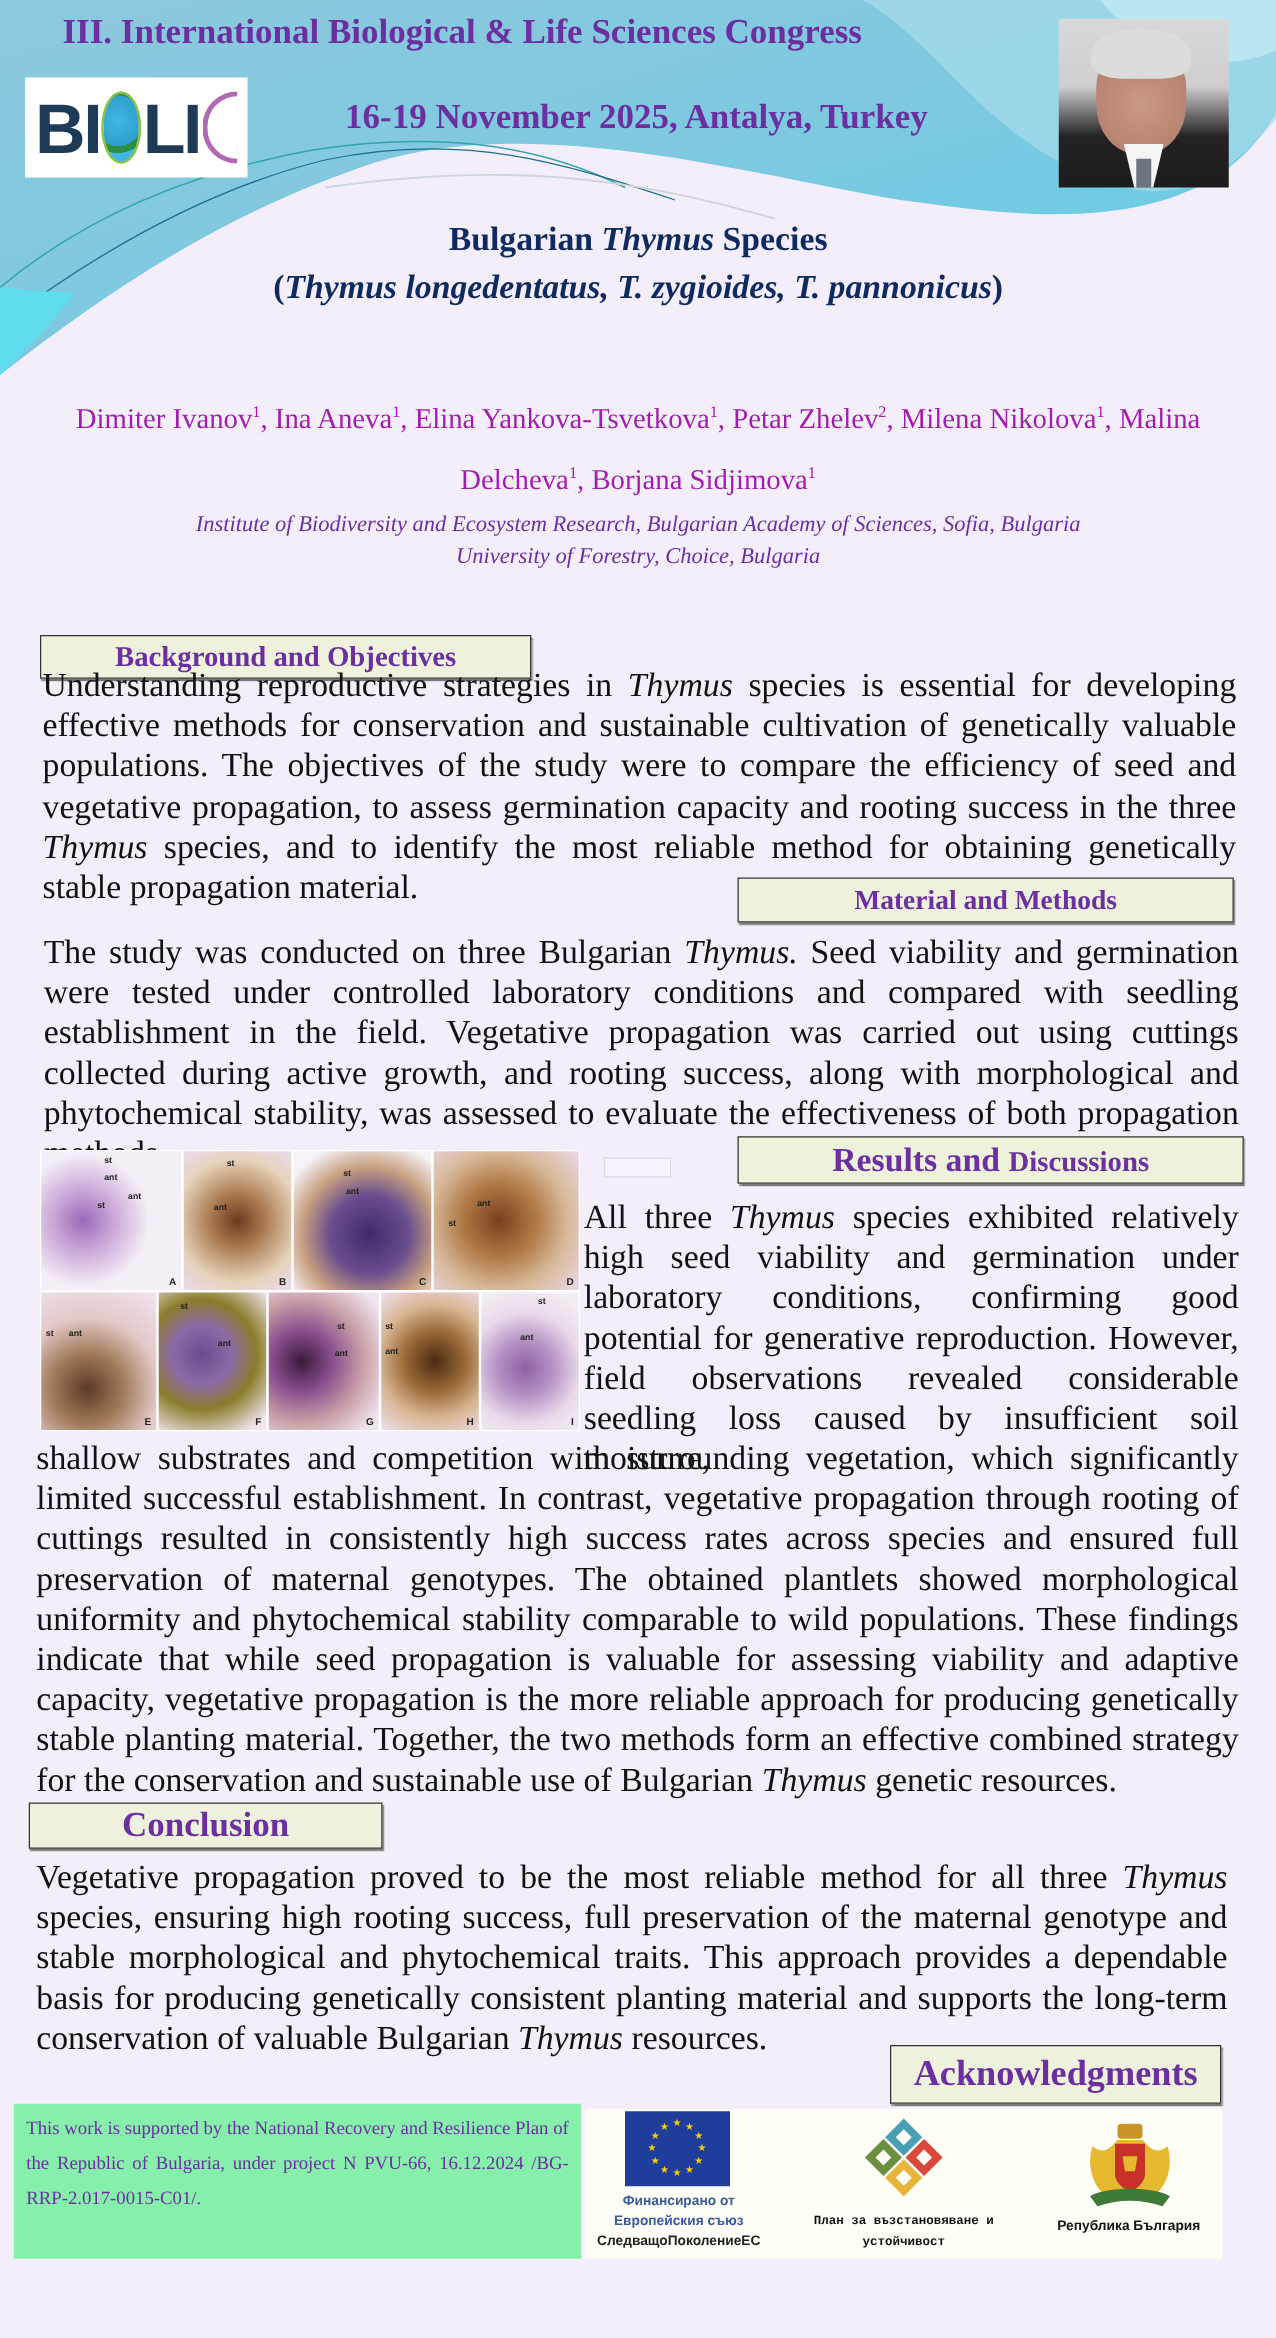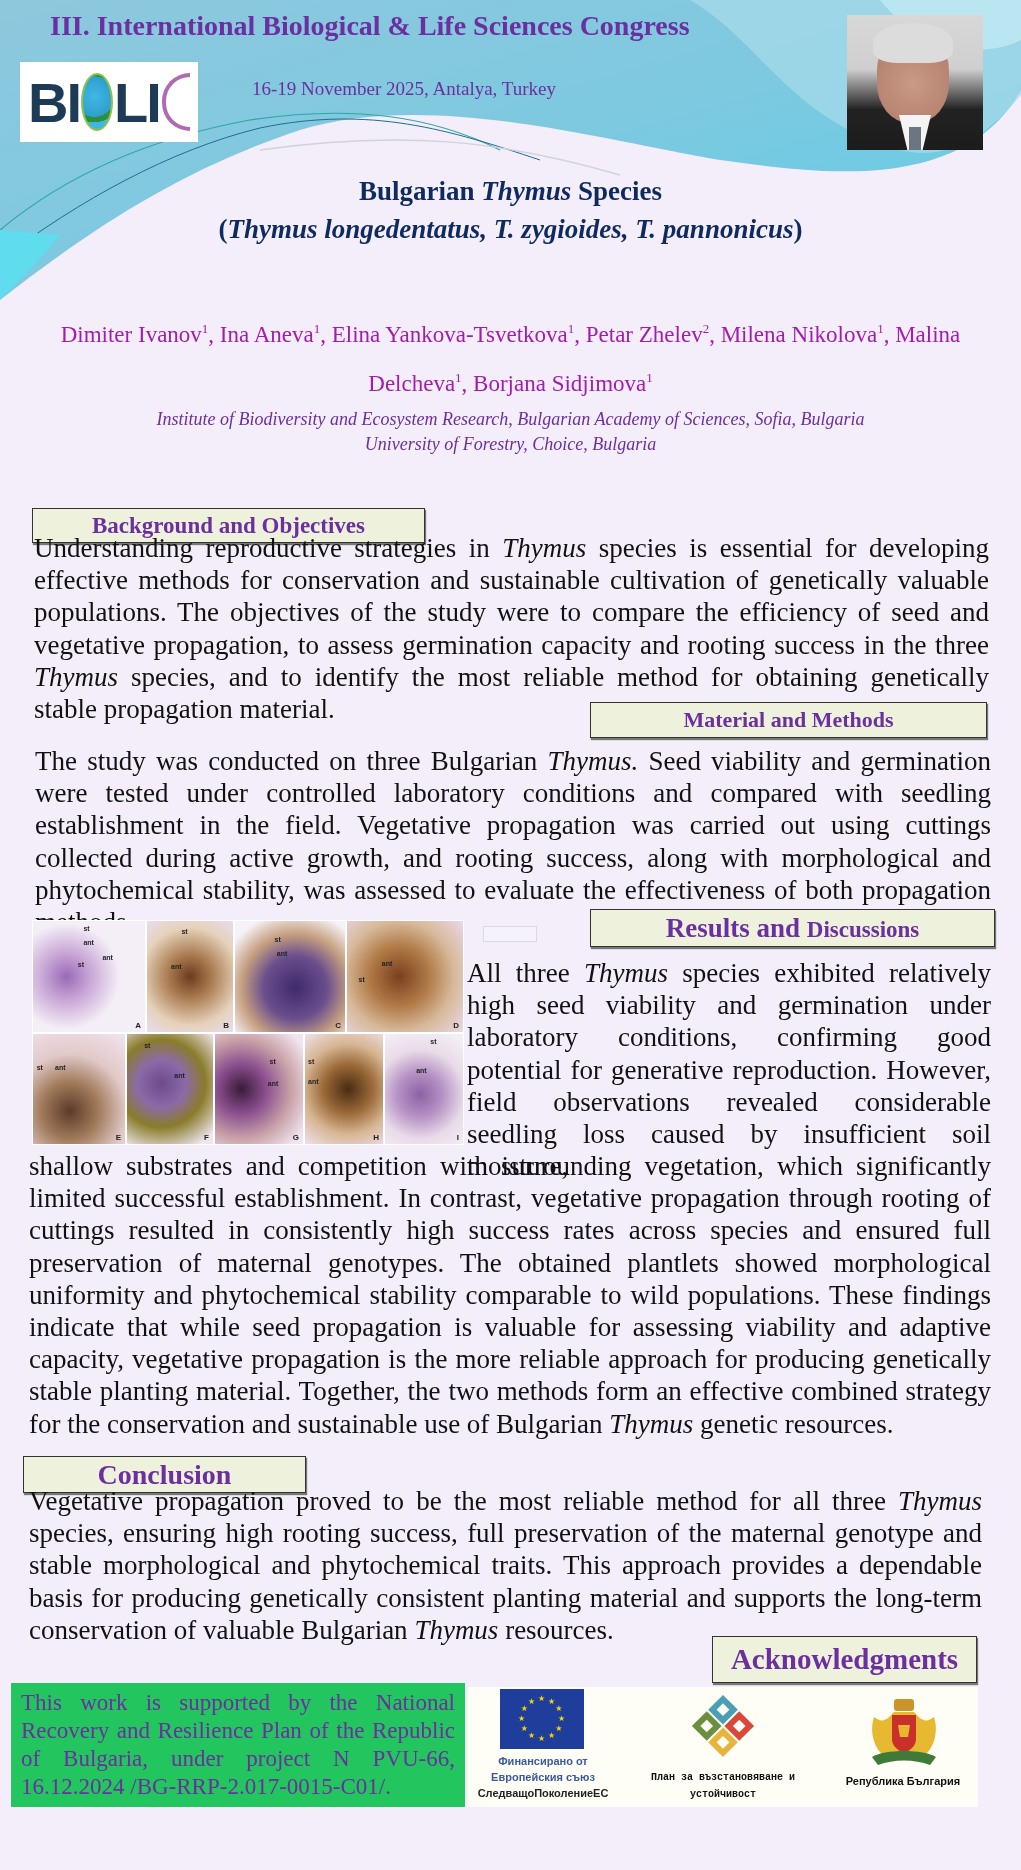--- a/index.html
+++ b/index.html
@@ -14,21 +14,21 @@
     position: absolute; left: 0; top: 0; width: 1021px; height: 300px;
     z-index: 0;
   }
   .abs { position: absolute; z-index: 1; }
 
   .congress-title {
     left: 50px; top: 10px; font-size: 28px; font-weight: bold; color: #6b2fa0;
     white-space: nowrap;
   }
   .congress-date {
-    left: 252px; top: 78px; font-size: 19px; font-weight: normal; color: #6b2fa0;
+    left: 276px; top: 78px; font-size: 28px; font-weight: bold; color: #6b2fa0;
     white-space: nowrap;
   }
   .logo {
     left: 20px; top: 62px; width: 178px; height: 80px; background: #fff;
     display: flex; align-items: center; justify-content: center;
     font-family: "Liberation Sans", sans-serif; font-weight: bold; font-size: 56px;
     color: #1d3b57; letter-spacing: -2px;
   }
   .logo .globe {
     display: inline-block; width: 32px; height: 58px; border-radius: 50%;
@@ -74,21 +74,21 @@
 
   .sec-head {
     position: absolute; z-index: 1;
     background: #eef2dd; border: 1px solid #333; box-shadow: 1px 2px 1px #777;
     color: #6b2fa0; font-weight: bold; text-align: center; white-space: nowrap;
   }
   .sec-bg { left: 32px; top: 484px; width: 393px; height: 35px; font-size: 23px; line-height: 33px; margin-top: 24px; }
   .sec-mm { left: 590px; top: 702px; width: 397px; height: 36px; font-size: 22px; line-height: 34px; }
   .sec-rd { left: 590px; top: 909px; width: 405px; height: 38px; font-size: 27px; line-height: 36px; }
   .sec-rd .small { font-size: 23px; }
-  .sec-cn { left: 23px; top: 1442px; width: 283px; height: 37px; font-size: 28px; line-height: 35px; margin-top: 14px; }
+  .sec-cn { left: 23px; top: 1442px; width: 283px; height: 37px; font-size: 28px; line-height: 35px; }
   .sec-ak { left: 712px; top: 1636px; width: 265px; height: 47px; font-size: 29px; line-height: 44px; }
 
   .para {
     position: absolute; z-index: 1; font-size: 27px; line-height: 32.2px; color: #111;
     text-align: justify; text-align-last: left;
   }
   .p-bg { left: 34px; top: 532px; width: 955px; }
   .p-mm { left: 35px; top: 745px; width: 956px; }
   .p-rd1 { left: 467px; top: 957px; width: 524px; }
   .p-rd2 { left: 29px; top: 1150px; width: 962px; }
@@ -111,21 +111,21 @@
   .panel .ann {
     position: absolute; font-family: "Liberation Sans", sans-serif; font-size: 7px; font-weight: bold; color: #222;
   }
   .placeholder-box {
     position: absolute; z-index: 1; left: 483px; top: 926px; width: 54px; height: 16px;
     border: 1px solid #dcd6e6; background: #f6f2fb;
   }
 
   .ack-text {
     position: absolute; z-index: 1; left: 11px; top: 1683px; width: 454px; height: 124px;
-    background: #22c55e; padding: 6px 10px; color: #6b2fa0; font-size: 23px; line-height: 28px;
+    background: #86efac; padding: 6px 10px; color: #6b2fa0; font-size: 15px; line-height: 28px;
     text-align: justify;
   }
   .funders {
     position: absolute; z-index: 1; left: 468px; top: 1687px; width: 510px; height: 120px;
     background: #fefef6;
   }
   .eu-flag {
     position: absolute; left: 32px; top: 2px; width: 84px; height: 60px; background: #1f3d9a;
   }
   .eu-flag .star { position: absolute; color: #f5d300; font-size: 8px; line-height: 8px; }

